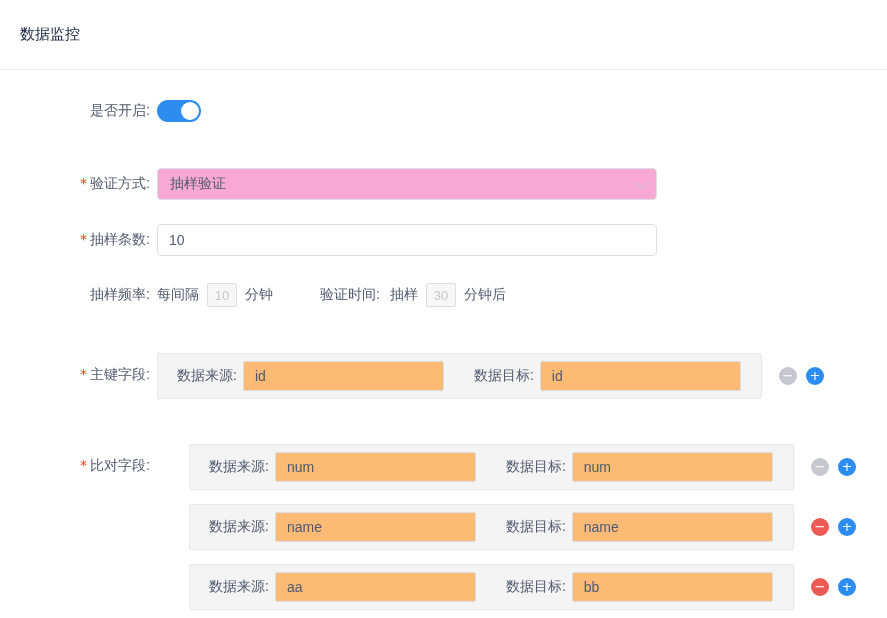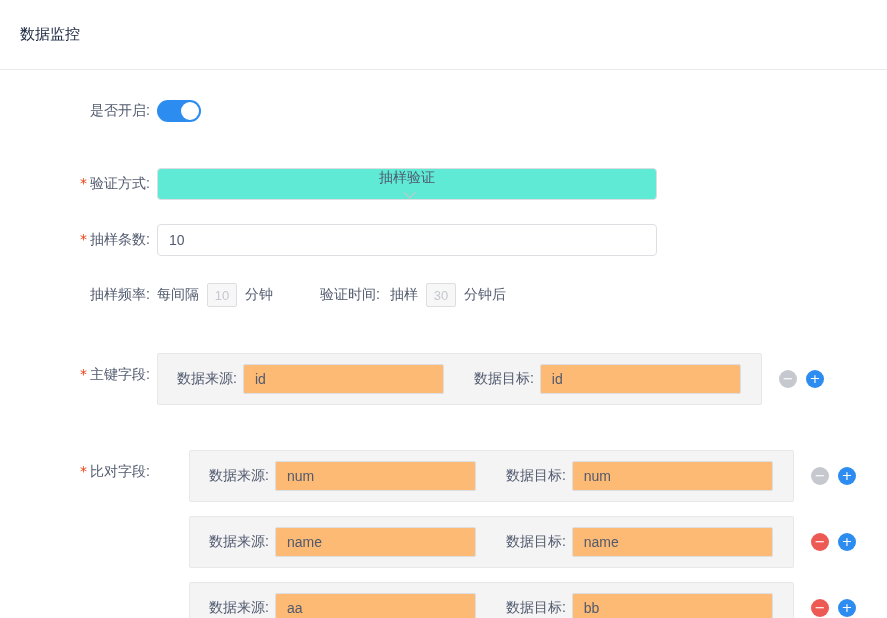--- a/index.html
+++ b/index.html
@@ -54,27 +54,26 @@
     width: 18px; height: 18px;
     border-radius: 50%;
     background: #fff;
   }
 
   
   .select-box {
     width: 500px; height: 32px;
     border: 1px solid #dcdee2;
     border-radius: 4px;
-    background: #5eead4;
+    background: #f9a8d4;
     display: flex;
     align-items: center;
     justify-content: space-between;
     padding: 0 12px 0 12px;
     cursor: pointer;
-    flex-direction: column;
   }
   .select-box .sel-value { color: #515a6e; }
   .chevron {
     width: 9px; height: 9px;
     border-right: 1.5px solid #c5c8ce;
     border-bottom: 1.5px solid #c5c8ce;
     transform: rotate(45deg) translateY(-3px);
   }
   .text-input {
     width: 500px; height: 32px;
@@ -100,21 +99,21 @@
     font-family: inherit;
     margin: 0 8px;
   }
   .freq-gap { margin-left: 47px; }
   .freq-sub { margin-left: 10px; }
 
   
   .panel-row { display: flex; align-items: center; }
   .panel-row + .panel-row { margin-top: 14px; }
   .panel {
-    width: 605px; height: 52px;
+    width: 605px; height: 46px;
     background: #f4f4f5;
     border: 1px solid #e8e8e8;
     border-radius: 2px;
     display: flex;
     align-items: center;
     padding-left: 19px;
   }
   .plabel { color: #515a6e; white-space: nowrap; }
   .plabel.target { margin-left: 30px; }
   .map-input {

